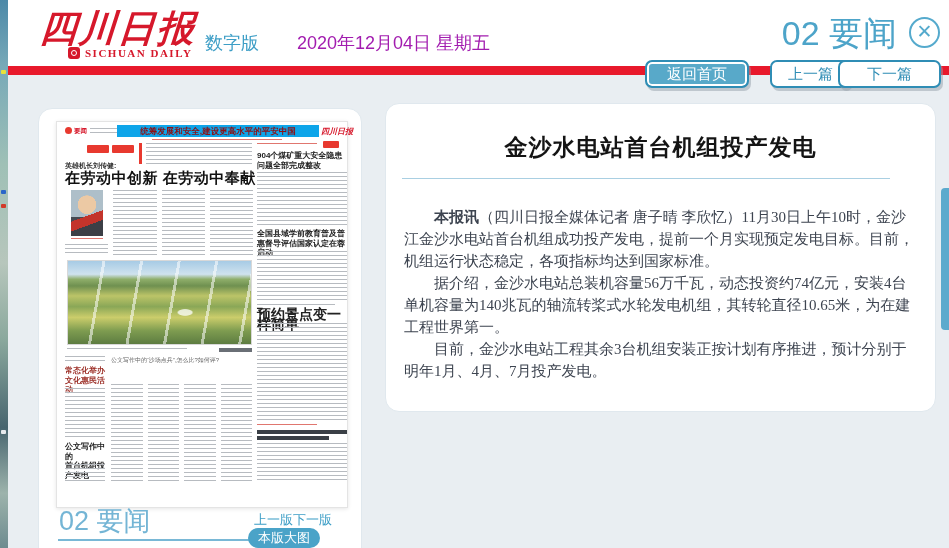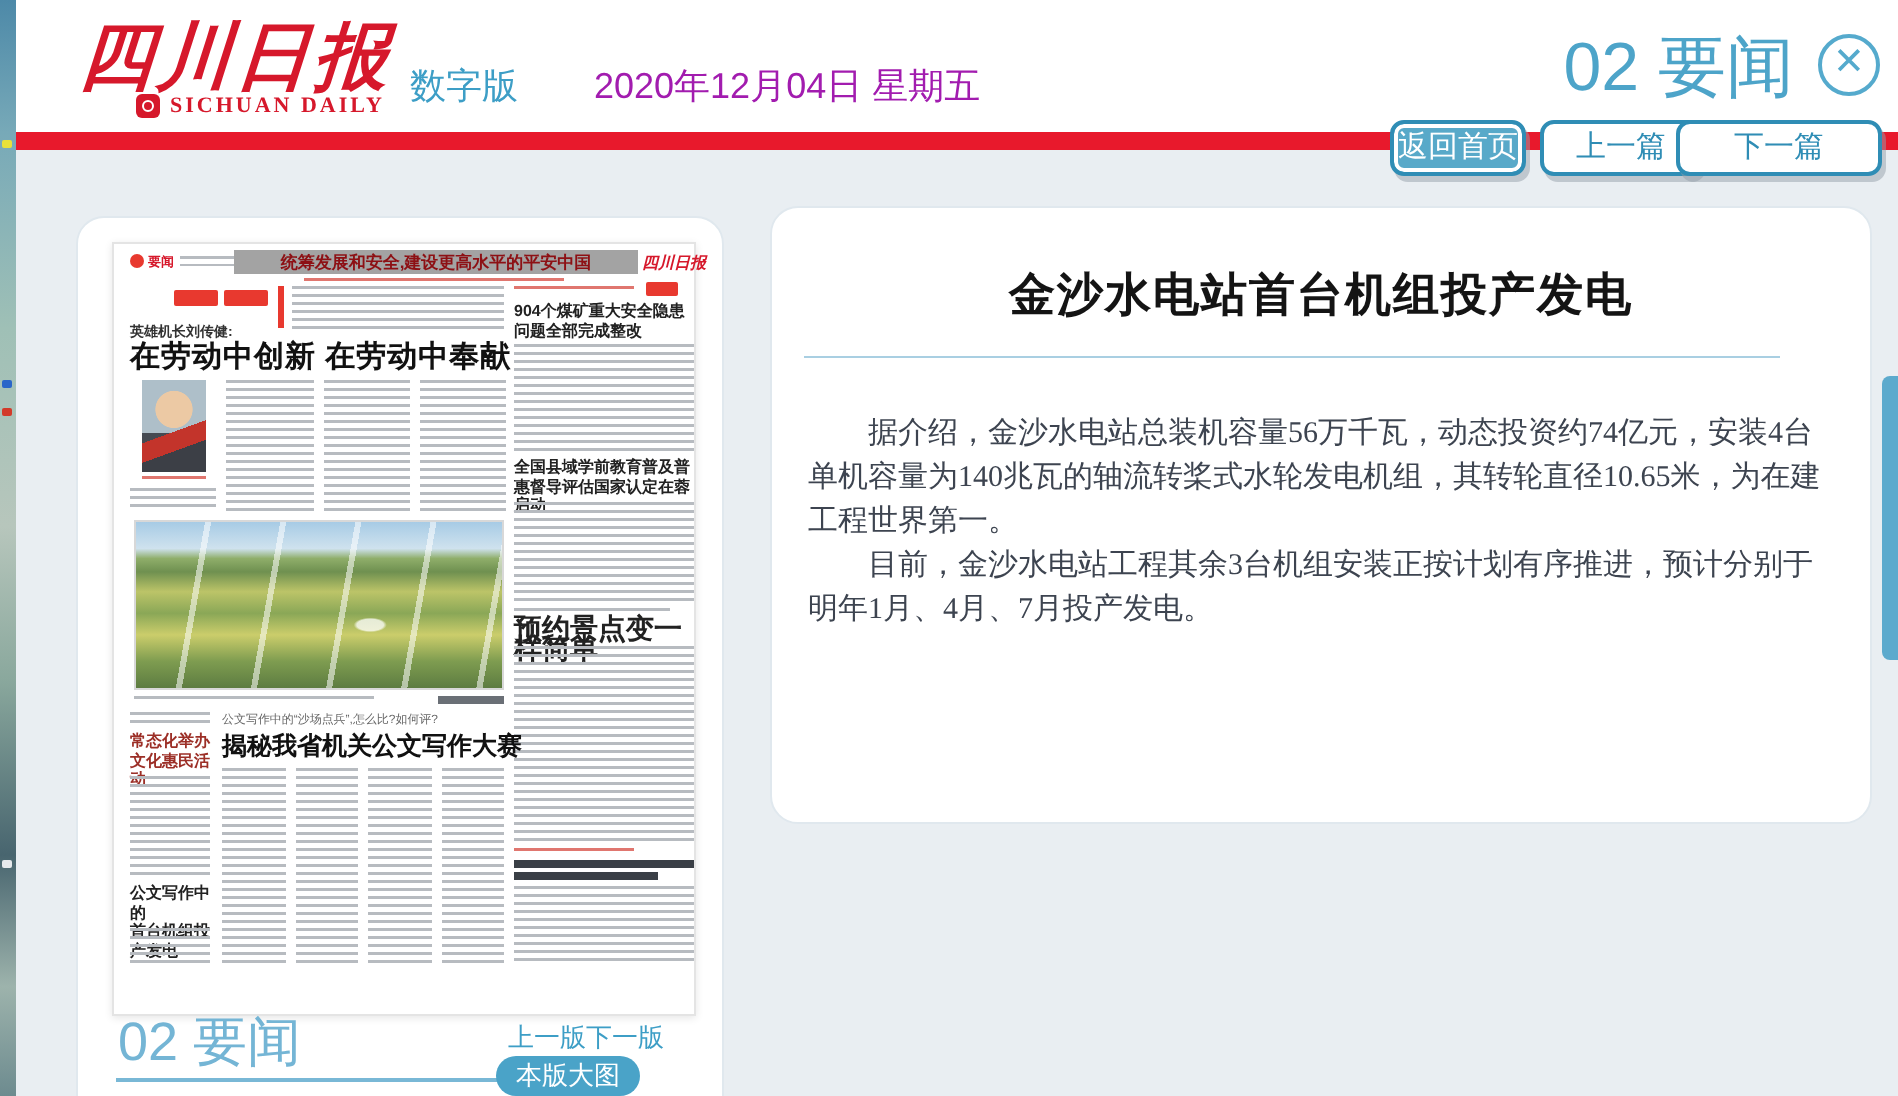--- a/index.html
+++ b/index.html
@@ -46,21 +46,21 @@
   .tx-red{background-image:repeating-linear-gradient(to bottom,#e0766f 0px,#e0766f 1.4px,transparent 1.4px,transparent 4px);}
   .bar-dark{background:#3a3f46;}
   .bar-red{background:#e8392f;}
   .cols{display:flex;gap:5px;}
   .cols>div{flex:1;}
   .ph-kicker{font-size:7px;font-weight:bold;color:#333;white-space:nowrap;}
   .ph-h1{font-size:15px;font-weight:bold;color:#111;white-space:nowrap;letter-spacing:.5px;}
   .ph-h2{font-size:8px;font-weight:bold;color:#222;line-height:9.5px;}
   .ph-h3{font-size:12.5px;font-weight:bold;color:#111;white-space:nowrap;}
   .ph-kicker-sm{font-size:6.5px;color:#666;white-space:nowrap;transform:scale(.92);transform-origin:left top;}
-  .banner{background:#a3a3a3;color:#8d1014;font-weight:bold;font-size:8.5px;text-align:center;line-height:12px;white-space:nowrap;}
+  .banner{background:#0ea5e9;color:#8d1014;font-weight:bold;font-size:8.5px;text-align:center;line-height:12px;white-space:nowrap;}
   .mini-logo{color:#d6182b;font-family:"DejaVu Serif",serif;font-weight:bold;font-style:italic;font-size:8px;white-space:nowrap;}
   .label-box{background:#e8392f;border-radius:1px;}
   .portrait{background:
     linear-gradient(160deg,transparent 55%,#c3342b 55%,#c3342b 72%,#3c3f46 72%),
     radial-gradient(circle at 50% 32%,#ecc9a4 0 26%,transparent 27%),
     linear-gradient(180deg,#aebfc9 0 58%,#454a52 58%);}
   .aerial{background:
     radial-gradient(ellipse at 64% 62%,rgba(255,255,255,.75) 0 4%,transparent 5%),
     repeating-linear-gradient(100deg,rgba(255,255,255,.0) 0 34px,rgba(255,255,255,.55) 34px 37px),
     linear-gradient(180deg,#a7cbe5 0%,#cfe2ee 16%,#8fae6a 22%,#6f9050 30%,#bcc468 42%,#8aa757 55%,#cbcd6b 68%,#7e9c50 84%,#5d7c41 100%);}
@@ -100,21 +100,21 @@
       <span class="brand-sub-text">SICHUAN DAILY</span>
     </div>
     <div class="abs edition">数字版</div>
     <div class="abs hdr-date">2020年12月04日 星期五</div>
     <div class="abs page-title">02 要闻</div>
     <div class="abs close-btn">✕</div>
   </div>
 
   <div class="abs redbar"></div>
 
-  <div class="abs btn primary" style="right:186px;width:68px;">返回首页</div>
+  <div class="abs btn primary" style="right:200px;width:104px;">返回首页</div>
   <div class="abs btn" style="right:98px;width:81px;">上一篇</div>
   <div class="abs btn" style="right:8px;width:103px;">下一篇</div>
 
   <div class="abs card card-left">
 
     <div class="abs paper">
 
       <div class="abs" style="left:8px;top:5px;width:7px;height:7px;border-radius:50%;background:#e8392f;"></div>
       <div class="abs" style="left:17px;top:5px;font-size:6.5px;color:#d6182b;font-weight:bold;">要闻</div>
       <div class="abs tx" style="left:33px;top:6px;width:44px;height:5px;"></div>
@@ -163,21 +163,20 @@
       <div class="abs tx" style="left:8px;top:234px;width:40px;height:8px;"></div>
       <div class="abs ph-h2" style="left:8px;top:244px;width:42px;color:#9c2f27;">常态化举办 文化惠民活动</div>
       <div class="abs tx" style="left:8px;top:266px;width:40px;height:50px;"></div>
       <div class="abs ph-h2" style="left:8px;top:320px;width:42px;">
         <span>公文写作中的</span><br>
         <span>首台机组投产发电</span>
       </div>
       <div class="abs tx" style="left:8px;top:342px;width:40px;height:18px;"></div>
 
       <div class="abs ph-kicker-sm" style="left:54px;top:234px;">公文写作中的“沙场点兵”,怎么比?如何评?</div>
-      <div class="abs ph-h3" style="left:54px;top:243px;">揭秘我省机关公文写作大赛</div>
       <div class="abs" style="left:54px;top:262px;width:141px;height:98px;">
         <div class="cols" style="height:98px;">
           <div class="tx"></div>
           <div class="tx"></div>
           <div class="tx"></div>
           <div class="tx"></div>
         </div>
       </div>
     </div>
 
@@ -186,20 +185,21 @@
     <div class="abs" style="left:215px;top:401px;text-align:right;">
       <span class="foot-link">上一版</span><span class="foot-link">下一版</span>
     </div>
     <div class="abs pill" style="left:209px;top:419px;width:72px;height:20px;">本版大图</div>
   </div>
 
   <div class="abs card card-right">
     <div class="abs article-title">金沙水电站首台机组投产发电</div>
     <div class="abs article-hr"></div>
     <div class="abs article-body">
+      <p><span class="lead">本报讯</span><span>（四川日报全媒体记者 唐子晴 李欣忆）11月30日上午10时，金沙江金沙水电站首台机组成功投产发电，提前一个月实现预定发电目标。目前，机组运行状态稳定，各项指标均达到国家标准。</span></p>
       <p>据介绍，金沙水电站总装机容量56万千瓦，动态投资约74亿元，安装4台单机容量为140兆瓦的轴流转桨式水轮发电机组，其转轮直径10.65米，为在建工程世界第一。</p>
       <p>目前，金沙水电站工程其余3台机组安装正按计划有序推进，预计分别于明年1月、4月、7月投产发电。</p>
     </div>
   </div>
 
   <div class="abs scroll-thumb"></div>
 
 </div>
 
 </body></html>

